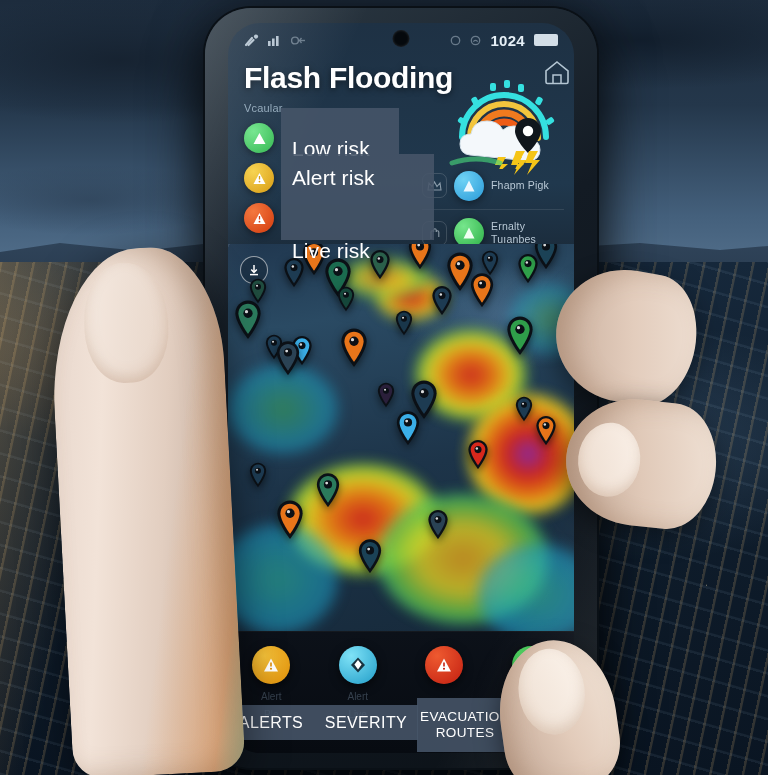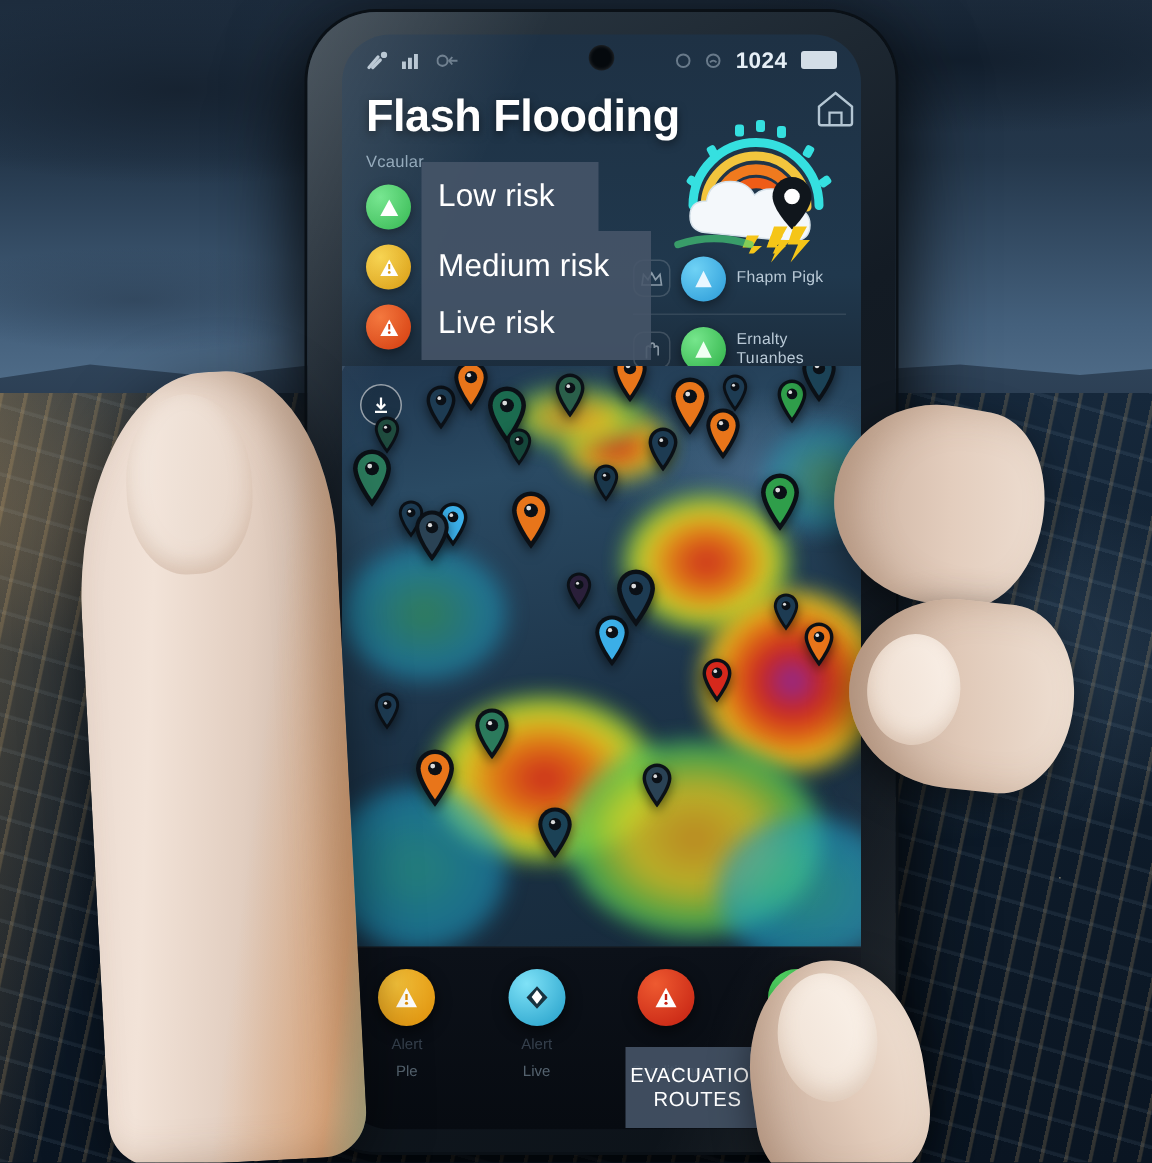--- a/index.html
+++ b/index.html
@@ -183,21 +183,21 @@
   }
   .nav-circle svg { width:20px; height:20px; }
   .nav-sub { font-size:10px; color:#6e7f8d; opacity:.75; }
   .nav-sub-top { font-size:10px; color:#59697a; opacity:.55; height:11px; }
 
   
   .ov {
     position:absolute; background: rgba(71,85,105,.88);
     color:#fff; display:flex; align-items:center;
   }
-  .ov-text { font-size:21px; color:#fff; letter-spacing:.1px; }
+  .ov-text { font-size:21px; color:#fff; letter-spacing:.1px;margin-top:35px; }
   .ov-nav { font-size:16px; letter-spacing:.4px; }
 
   
   .hand { position:absolute; pointer-events:none; }
 
   .thumb {
     left: 60px; top: 248px; width: 172px; height: 527px;
     border-radius: 90px 70px 30px 30px / 160px 120px 30px 30px;
     background:
       linear-gradient(100deg, rgba(255,150,60,.0) 60%, rgba(255,150,60,.35) 88%, rgba(140,255,170,.30) 100%),
@@ -673,24 +673,28 @@
         </div>
       </div>
 
     </div>
   </div>
 
   <div class="ov" style="left:281px;top:108px;width:118px;height:46px;padding-left:11px;">
     <span class="ov-text">Low risk</span>
   </div>
   <div class="ov" style="left:281px;top:154px;width:153px;height:86px;flex-direction:column;align-items:flex-start;justify-content:center;padding-left:11px;gap:14px;">
-    <span class="ov-text">Medium risk</span>
+    <span class="ov-text">Alert risk</span>
     <span class="ov-text">Live risk</span>
   </div>
 
+  <div class="ov" style="left:228px;top:705px;width:190px;height:35px;justify-content:space-around;">
+    <span class="ov-nav">ALERTS</span>
+    <span class="ov-nav">SEVERITY</span>
+  </div>
   <div class="ov" style="left:417px;top:698px;width:96px;height:54px;justify-content:center;text-align:center;">
     <span class="ov-nav" style="font-size:13.5px;line-height:1.15;">EVACUATION ROUTES</span>
   </div>
   <div class="ov" style="left:513px;top:698px;width:46px;height:54px;justify-content:flex-start;padding-left:5px;">
     <span class="ov-nav" style="font-size:14px;line-height:1.3;">S T.</span>
   </div>
 
   <div class="hand thumb">
     <div class="thumbnail-plate"></div>
   </div>

